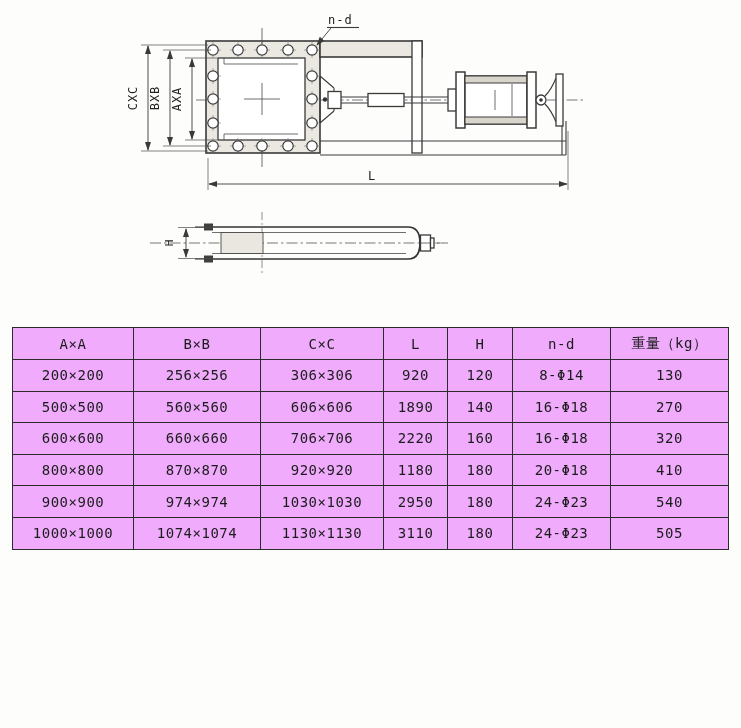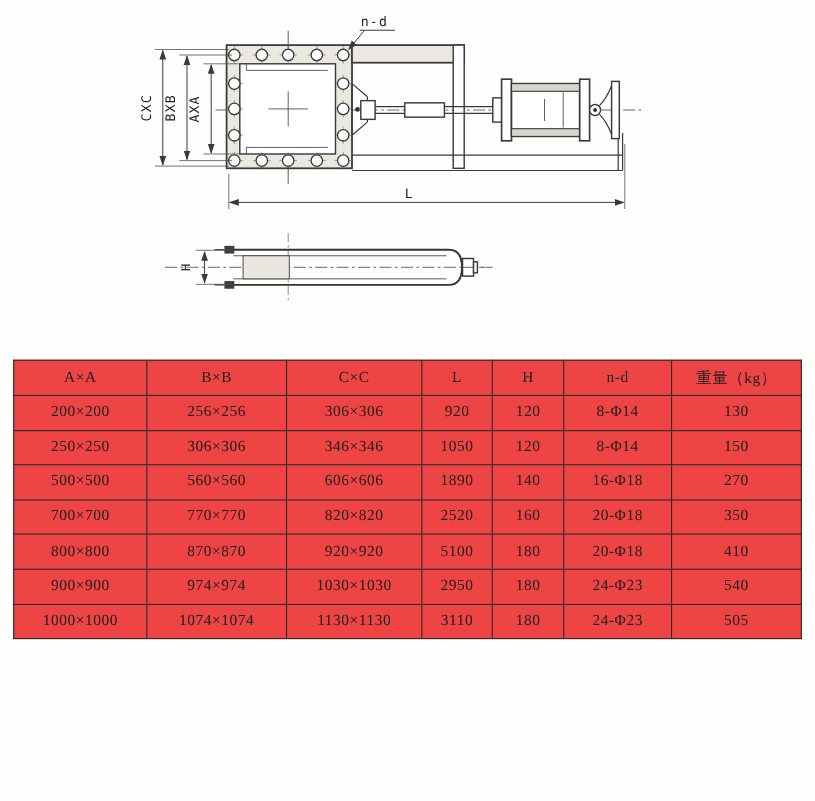--- a/index.html
+++ b/index.html
@@ -24,21 +24,21 @@
   .cl{fill:none;stroke:#555;stroke-width:0.8;stroke-dasharray:11 3 2.5 3;}
   .cl2{fill:none;stroke:#555;stroke-width:0.65;stroke-dasharray:8 3 2 3;}
   .dim{fill:none;stroke:#3a3a3a;stroke-width:0.9;}
   .ext{fill:none;stroke:#4a4a4a;stroke-width:0.7;}
   .dot{fill:#333;}
   .lbl{font-family:"DejaVu Sans Mono",monospace;font-size:12px;fill:#222;letter-spacing:1px;}
   .lblS{font-family:"DejaVu Sans Mono",monospace;font-size:11px;fill:#222;}
   
   table.spec{
     position:absolute;left:12px;top:327px;width:716px;
-    border-collapse:collapse;table-layout:fixed;background:#ef4444;font-family:Liberation Serif, serif;
+    border-collapse:collapse;table-layout:fixed;background:#f0abfc;
   }
   table.spec th,table.spec td{
     border:1.6px solid #2b2b2b;text-align:center;vertical-align:middle;
     font-size:14px;font-weight:normal;letter-spacing:0.5px;padding:0;
     white-space:nowrap;color:#1c1c1c;
   }
   table.spec thead th{height:31px;}
   table.spec td{height:30.6px;}
 </style>
 </head>
@@ -191,51 +191,42 @@
       <tr>
         <td>200×200</td>
         <td>256×256</td>
         <td>306×306</td>
         <td>920</td>
         <td>120</td>
         <td>8-Φ14</td>
         <td>130</td>
       </tr>
       <tr>
-        <td>250×250</td>
-        <td>306×306</td>
-        <td>346×346</td>
-        <td>1050</td>
-        <td>120</td>
-        <td>8-Φ14</td>
-        <td>150</td>
-      </tr>
-      <tr>
         <td>500×500</td>
         <td>560×560</td>
         <td>606×606</td>
         <td>1890</td>
         <td>140</td>
         <td>16-Φ18</td>
         <td>270</td>
       </tr>
       <tr>
-        <td>700×700</td>
-        <td>770×770</td>
-        <td>820×820</td>
-        <td>2520</td>
+        <td>600×600</td>
+        <td>660×660</td>
+        <td>706×706</td>
+        <td>2220</td>
         <td>160</td>
-        <td>20-Φ18</td>
-        <td>350</td>
+        <td>16-Φ18</td>
+        <td>320</td>
       </tr>
       <tr>
         <td>800×800</td>
         <td>870×870</td>
         <td>920×920</td>
-        <td>5100</td>
+        <td>1180</td>
         <td>180</td>
         <td>20-Φ18</td>
         <td>410</td>
       </tr>
       <tr>
         <td>900×900</td>
         <td>974×974</td>
         <td>1030×1030</td>
         <td>2950</td>
         <td>180</td>

